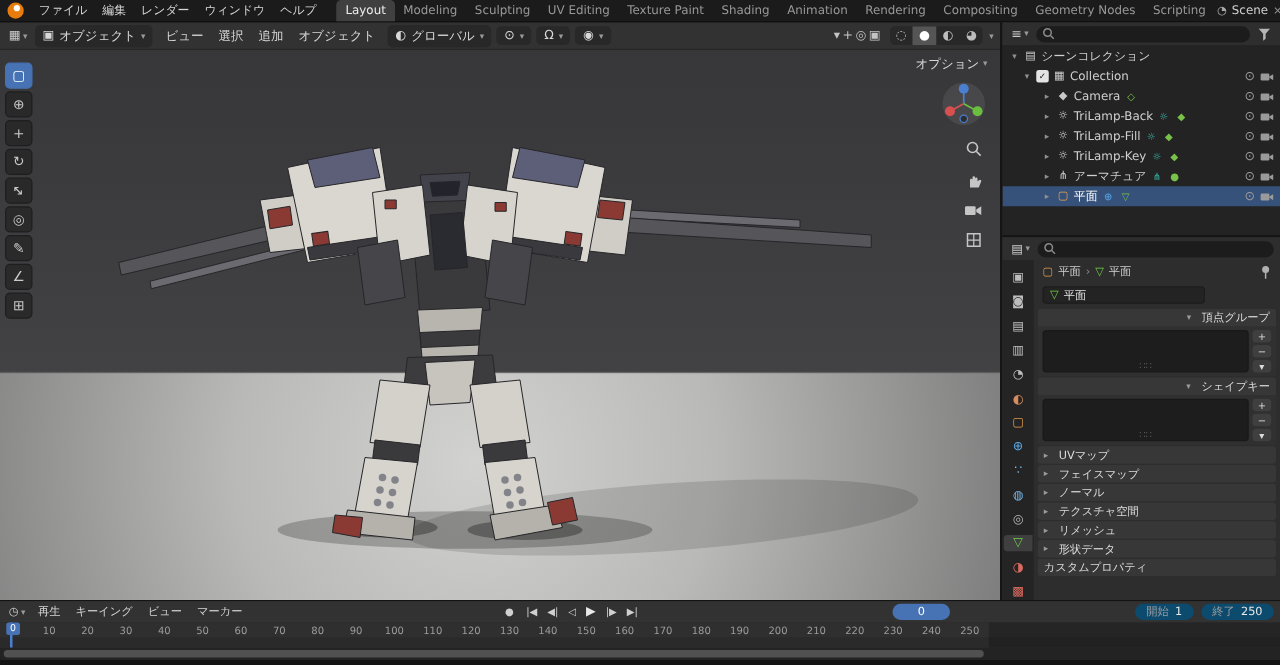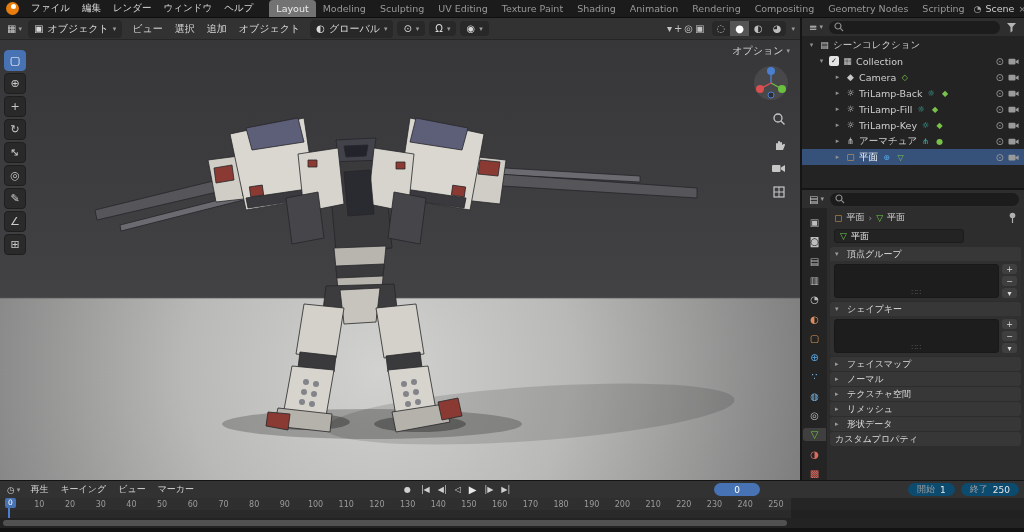--- a/index.html
+++ b/index.html
@@ -8,21 +8,21 @@
   .window { width:1024px; height:532px; display:flex; flex-direction:column; background:#1d1d1d; }
 
   
   .topbar { height:18px; flex:none; background:#1b1b1b; display:flex; align-items:center; padding:0 6px; gap:2px; border-bottom:1px solid #0e0e0e; white-space:nowrap; overflow:hidden; font-size:9.5px; }
   .logo { width:13px; height:13px; border-radius:50%; background:#e87d0d; position:relative; flex:none; margin-right:4px; }
   .logo::after { content:""; position:absolute; width:5px; height:5px; border-radius:50%; background:#fff; top:2px; left:5px; }
   .menus, .workspaces { display:flex; }
   .menu-item { padding:0 6px; color:#d6d6d6; cursor:default; }
   .workspaces { margin-left:8px; height:18px; align-items:stretch; }
   .ws-tab { padding:2px 7px; color:#989898; border-radius:4px 4px 0 0; display:flex; align-items:center; }
-  .ws-tab.active { background:#737373; color:#ececec; }
+  .ws-tab.active { background:#404040; color:#ececec; }
   .topbar-right { margin-left:auto; display:flex; align-items:center; gap:10px; padding-right:2px; }
   .db-chip { display:flex; align-items:center; gap:4px; color:#cfcfcf; }
   .chip-icon { color:#a8a8a8; font-size:9px; }
   .mini { color:#8f8f8f; font-size:9px; }
 
   
   .content-row { flex:1; display:flex; min-height:0; }
   .left-col { width:800px; flex:none; display:flex; flex-direction:column; min-height:0; }
 
   .vp-header { height:22px; flex:none; background:#323232; display:flex; align-items:center; gap:4px; padding:0 5px; border-bottom:1px solid #262626; white-space:nowrap; }
@@ -78,21 +78,21 @@
   .breadcrumb { height:15px; flex:none; display:flex; align-items:center; gap:4px; padding:0 4px; color:#cfcfcf; }
   .bc-icon.obj { color:#e09b4d; }
   .bc-icon.data { color:#6fcf47; }
   .bc-sep { color:#8a8a8a; }
   .bc-pin { margin-left:auto; }
   .datablock-row { height:18px; flex:none; display:flex; align-items:center; padding:0 4px; }
   .datablock { width:130px; height:14px; background:#232323; border:1px solid #1c1c1c; border-radius:3px; display:flex; align-items:center; gap:4px; padding:0 5px; color:#e2e2e2; }
   .panels { flex:1; display:flex; flex-direction:column; gap:1px; min-height:0; overflow:hidden; }
   .panel { background:#303030; border-radius:3px; flex:none; }
   .panel-h { height:14px; display:flex; align-items:center; gap:4px; padding:0 5px; background:#373737; border-radius:3px; color:#dcdcdc; }
-  .panel.expanded .panel-h { border-radius:3px 3px 0 0; }
+  .panel.expanded .panel-h { border-radius:3px 3px 0 0;justify-content:flex-end; }
   .caret { width:8px; color:#9a9a9a; font-size:7px; }
   .caret::before { content:"▸"; }
   .panel.expanded .caret::before { content:"▾"; }
   .panel-body { display:none; }
   .panel.expanded .panel-body { display:flex; height:40px; padding:3px 4px; gap:3px; }
   .well { flex:1; background:#1d1d1d; border:1px solid #191919; border-radius:3px; position:relative; }
   .grip { position:absolute; bottom:0; left:50%; transform:translateX(-50%); color:#555; font-size:8px; }
   .btn-col { display:flex; flex-direction:column; gap:2px; }
   .sq-btn { width:15px; height:12px; background:#3f3f3f; border-radius:3px; display:flex; align-items:center; justify-content:center; color:#dcdcdc; font-size:8px; }
 
@@ -592,20 +592,27 @@
                       <span class="grip">∷∷</span>
                     </div>
                     <div class="btn-col">
                       <span class="sq-btn">+</span>
                       <span class="sq-btn">−</span>
                       <span class="sq-btn">▾</span>
                     </div>
                   </div>
                 </div>
 
+                <div class="panel">
+                  <div class="panel-h">
+                    <span class="caret"></span>
+                    <span>UVマップ</span>
+                  </div>
+
+                </div>
 
 
                 <div class="panel">
                   <div class="panel-h">
                     <span class="caret"></span>
                     <span>フェイスマップ</span>
                   </div>
 
                 </div>
 

